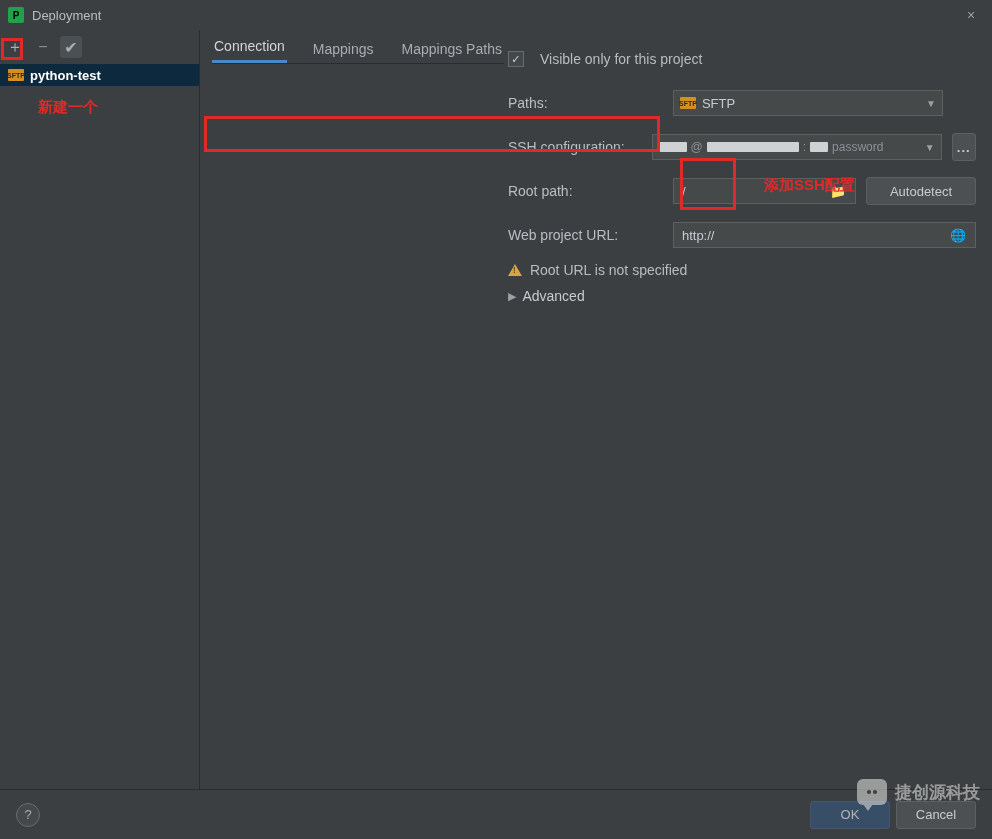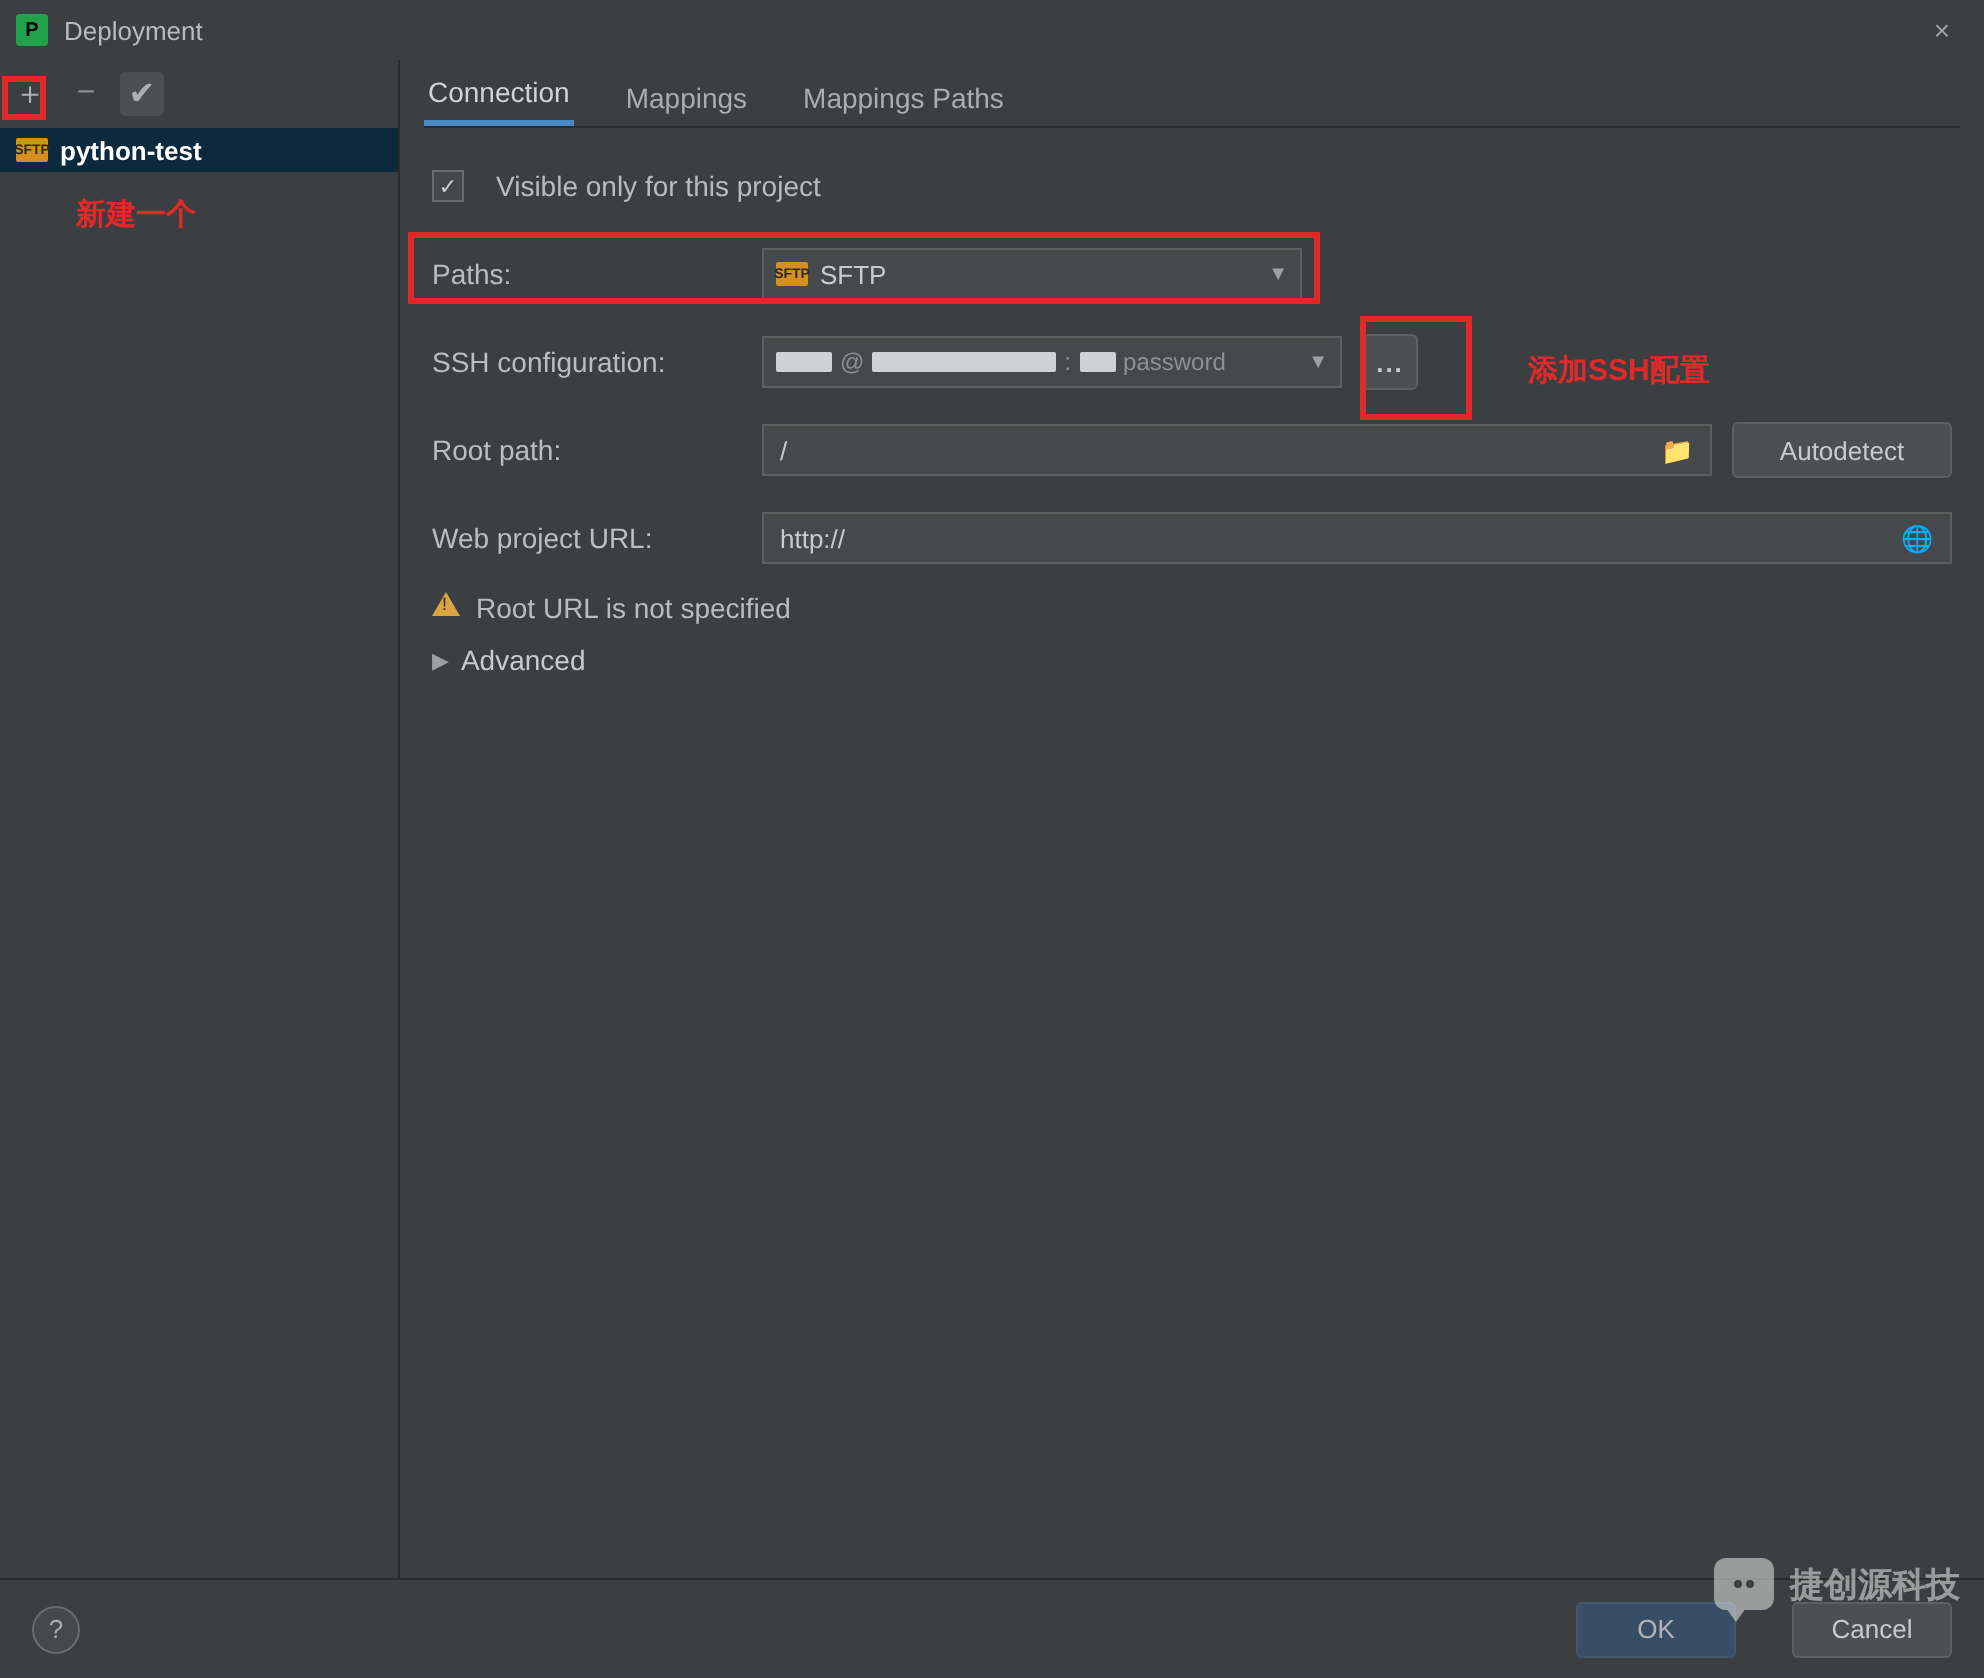--- a/index.html
+++ b/index.html
@@ -101,21 +101,21 @@
       justify-content: center;
       font-weight: bold;
       border-radius: 1px;
     }
     .tree-item .label { font-weight: bold; }
 
     
     .right {
       flex: 1;
       display: flex;
-      flex-direction: column;
+      flex-direction: row;
       padding: 0 12px 0 12px;
     }
     .tabs {
       display: flex;
       gap: 24px;
       height: 34px;
       align-items: flex-end;
       border-bottom: 1px solid #2b2b2b;
       padding-left: 0;
     }
@@ -210,20 +210,21 @@
     .btn.square {
       width: 28px;
       padding: 0;
       justify-content: center;
       font-weight: bold;
       letter-spacing: 1px;
     }
     .btn.autodetect { width: 110px; justify-content: center; }
     .warn-row {
       display: flex;
+      align-items: center;
       gap: 8px;
       margin: 1px 0 10px 0;
     }
     .warn-icon {
       width: 0; height: 0;
       border-left: 7px solid transparent;
       border-right: 7px solid transparent;
       border-bottom: 12px solid #d9a441;
       position: relative;
     }
@@ -427,21 +428,21 @@
         <span>Advanced</span>
       </div>
 
     </div>
   </div>
 </div>
 
 <div class="bottom">
   <span class="help">?</span>
   <span class="spacer"></span>
-  <span id="btn-ok" class="btn primary" style="margin-right:28px;">OK</span>
+  <span id="btn-ok" class="btn primary" style="margin-right:6px;">OK</span>
   <span class="btn">Cancel</span>
 </div>
 
 <div class="annot-box" style="left:1px; top:38px; width:22px; height:22px;"></div>
 <div class="annot-text" style="left:38px; top:98px;">新建一个</div>
 
 <div class="annot-box" style="left:204px; top:116px; width:456px; height:36px;"></div>
 
 <div class="annot-box" style="left:680px; top:158px; width:56px; height:52px;"></div>
 <div class="annot-text" style="left:764px; top:176px;">添加SSH配置</div>

